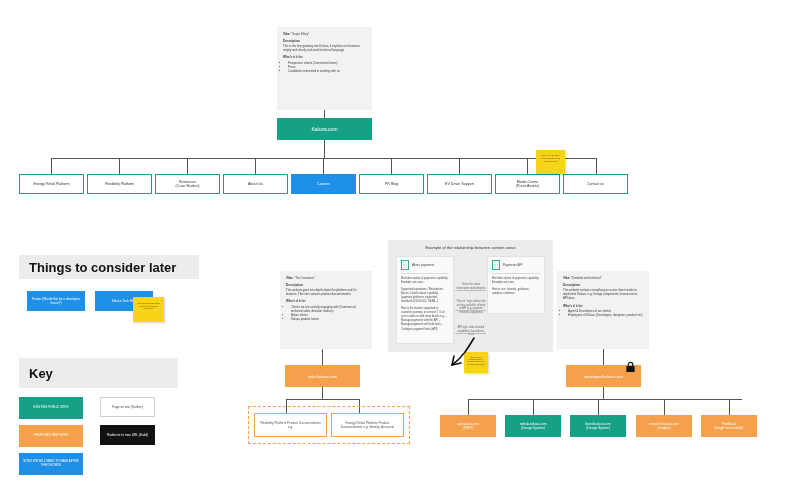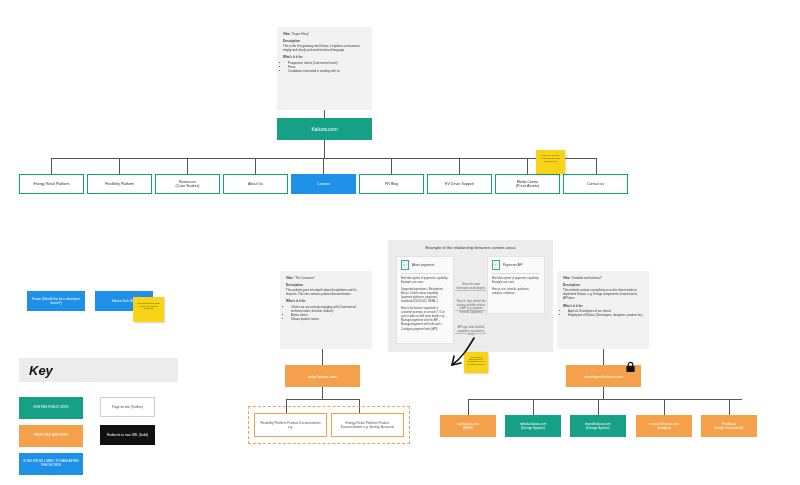--- a/index.html
+++ b/index.html
@@ -130,34 +130,37 @@
 (Press Assets)</span></div>
 
   <div class="node outline-green" style="left:563px;top:174px;width:65px;height:20px;font-size:3.6px;">
     <span class="lbl">Contact us</span>
     </div>
 
   <div class="node sticky" style="left:536px;top:150px;width:29px;height:24px;font-size:2.2px;align-items:flex-start;padding-top:2px;">
     <span class="lbl">Where do we store media assets, press releases etc?</span>
     </div>
 
+  <div class="section-title" style="left:19px;top:255px;width:180px;height:24px;font-size:13px;">
+    <span>Things to consider later</span>
+  </div>
 
   <div class="node solid-blue" style="left:27px;top:291px;width:58px;height:20px;font-size:3.2px;">
     <span class="lbl">Forum (Would this be a developer forum?)</span>
     </div>
 
   <div class="node solid-blue" style="left:95px;top:291px;width:58px;height:20px;font-size:3.2px;">
     <span class="lbl">Kaluza Tech Blog</span>
     </div>
 
   <div class="node sticky" style="left:133px;top:297px;width:31px;height:25px;font-size:2px;align-items:flex-start;padding-top:3px;">
     <span class="lbl">Who owns this and where does it live? Content needed too</span>
     </div>
 
-  <div class="section-title" style="left:19px;top:358px;width:159px;height:24px;font-size:13px;font-style:italic;">
+  <div class="section-title" style="left:19px;top:358px;width:159px;height:30px;font-size:13px;">
     <span>Key</span>
   </div>
 
   <div class="key-swatch solid-green" style="left:19px;top:397px;width:64px;height:22px;font-size:3px;">
     <span class="lbl">EXISTING PUBLIC SITES</span>
     </div>
 
   <div class="key-swatch solid-orange" style="left:19px;top:425px;width:64px;height:22px;font-size:3px;">
     <span class="lbl">PROPOSED NEW SITES</span>
     </div>

